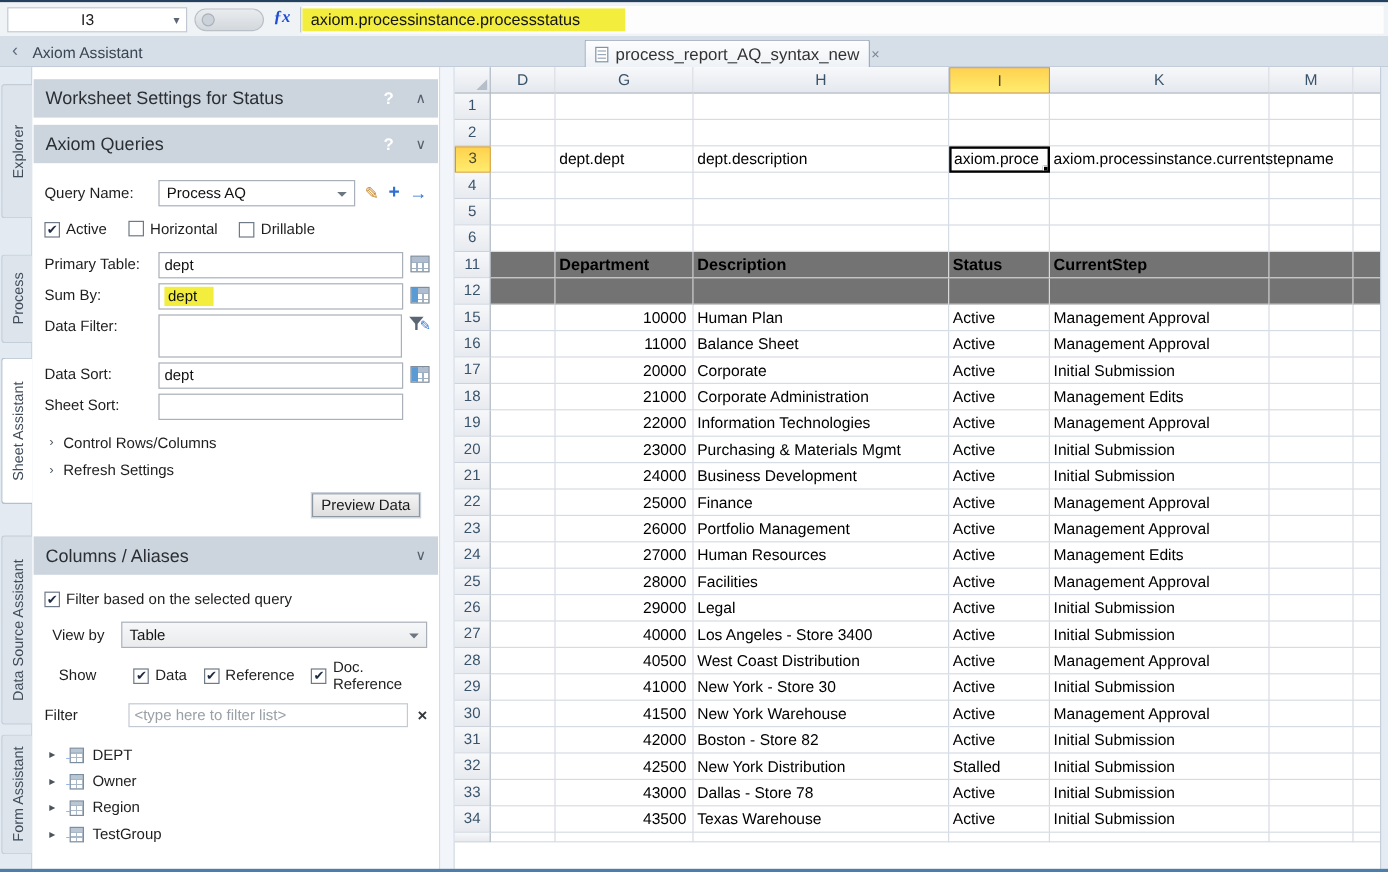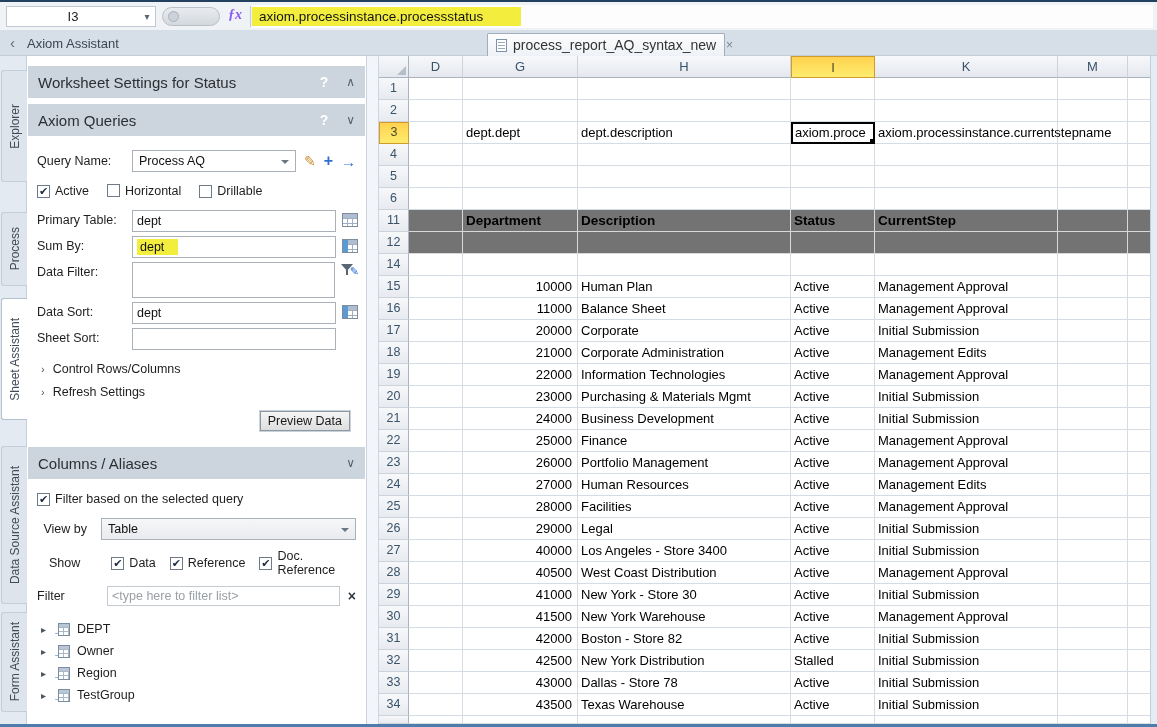--- a/index.html
+++ b/index.html
@@ -17,21 +17,21 @@
   .name-box { position:absolute; left:6px; top:4px; width:150px; height:21px; background:#fff;
     border:1px solid #c0c8d2; font-size:13px; color:#222; display:flex; align-items:center; }
   .name-box .ref { flex:1; text-align:center; }
   .name-box .dd { width:16px; color:#5a6673; font-size:10px; text-align:center; }
   .capsule { position:absolute; left:162px; top:5px; width:58px; height:19px; border-radius:10px;
     background:linear-gradient(#e9eceف, #d3d8dd); background:linear-gradient(#e9ecef,#d3d8dd);
     border:1px solid #b9c0c8; }
   .capsule .circ { position:absolute; left:5px; top:3px; width:11px; height:11px; border-radius:50%;
     background:#ccd2d9; border:1px solid #a9b1ba; }
   .fx { position:absolute; left:228px; top:5px; font-family:"Liberation Serif", serif;
-    font-style:italic; font-weight:bold; font-size:14px; color:#8b5cf6; }
+    font-style:italic; font-weight:bold; font-size:14px; color:#1d4ed8; }
   .fbar-div { position:absolute; left:250px; top:4px; width:1px; height:21px; background:#c3ccd5; }
   .formula-area { position:absolute; left:252px; top:3px; right:4px; height:23px; background:#fdfdfd;
     display:flex; align-items:center; }
   .formula-hl { background:#f3ee3e; color:#141414; font-size:13.5px; padding:2px 38px 2px 7px;
     white-space:nowrap; }
 
   
   .second-bar { position:absolute; left:0; top:30px; width:1157px; height:26px;
     background:#d6dfe8; border-bottom:1px solid #c2cdd9; }
   .back-ic { position:absolute; left:10px; top:4px; font-size:15px; color:#5b6b7c; }
@@ -454,236 +454,226 @@
         <div class="rn">12</div>
         <div class="gc c-d"></div>
         <div class="gc c-g"></div>
         <div class="gc c-h"></div>
         <div class="gc c-i"></div>
         <div class="gc c-k"></div>
         <div class="gc c-m"></div>
         <div class="gc c-x"></div>
       </div>
       <div class="g-row">
-        <div class="rn">14</div>
+        <div class="rn">15</div>
+        <div class="gc c-d"></div>
+        <div class="gc c-g num">10000</div>
+        <div class="gc c-h">Human Plan</div>
+        <div class="gc c-i">Active</div>
+        <div class="gc c-k">Management Approval</div>
+        <div class="gc c-m"></div>
+        <div class="gc c-x"></div>
+      </div>
+      <div class="g-row">
+        <div class="rn">16</div>
+        <div class="gc c-d"></div>
+        <div class="gc c-g num">11000</div>
+        <div class="gc c-h">Balance Sheet</div>
+        <div class="gc c-i">Active</div>
+        <div class="gc c-k">Management Approval</div>
+        <div class="gc c-m"></div>
+        <div class="gc c-x"></div>
+      </div>
+      <div class="g-row">
+        <div class="rn">17</div>
+        <div class="gc c-d"></div>
+        <div class="gc c-g num">20000</div>
+        <div class="gc c-h">Corporate</div>
+        <div class="gc c-i">Active</div>
+        <div class="gc c-k">Initial Submission</div>
+        <div class="gc c-m"></div>
+        <div class="gc c-x"></div>
+      </div>
+      <div class="g-row">
+        <div class="rn">18</div>
+        <div class="gc c-d"></div>
+        <div class="gc c-g num">21000</div>
+        <div class="gc c-h">Corporate Administration</div>
+        <div class="gc c-i">Active</div>
+        <div class="gc c-k">Management Edits</div>
+        <div class="gc c-m"></div>
+        <div class="gc c-x"></div>
+      </div>
+      <div class="g-row">
+        <div class="rn">19</div>
+        <div class="gc c-d"></div>
+        <div class="gc c-g num">22000</div>
+        <div class="gc c-h">Information Technologies</div>
+        <div class="gc c-i">Active</div>
+        <div class="gc c-k">Management Approval</div>
+        <div class="gc c-m"></div>
+        <div class="gc c-x"></div>
+      </div>
+      <div class="g-row">
+        <div class="rn">20</div>
+        <div class="gc c-d"></div>
+        <div class="gc c-g num">23000</div>
+        <div class="gc c-h">Purchasing &amp; Materials Mgmt</div>
+        <div class="gc c-i">Active</div>
+        <div class="gc c-k">Initial Submission</div>
+        <div class="gc c-m"></div>
+        <div class="gc c-x"></div>
+      </div>
+      <div class="g-row">
+        <div class="rn">21</div>
+        <div class="gc c-d"></div>
+        <div class="gc c-g num">24000</div>
+        <div class="gc c-h">Business Development</div>
+        <div class="gc c-i">Active</div>
+        <div class="gc c-k">Initial Submission</div>
+        <div class="gc c-m"></div>
+        <div class="gc c-x"></div>
+      </div>
+      <div class="g-row">
+        <div class="rn">22</div>
+        <div class="gc c-d"></div>
+        <div class="gc c-g num">25000</div>
+        <div class="gc c-h">Finance</div>
+        <div class="gc c-i">Active</div>
+        <div class="gc c-k">Management Approval</div>
+        <div class="gc c-m"></div>
+        <div class="gc c-x"></div>
+      </div>
+      <div class="g-row">
+        <div class="rn">23</div>
+        <div class="gc c-d"></div>
+        <div class="gc c-g num">26000</div>
+        <div class="gc c-h">Portfolio Management</div>
+        <div class="gc c-i">Active</div>
+        <div class="gc c-k">Management Approval</div>
+        <div class="gc c-m"></div>
+        <div class="gc c-x"></div>
+      </div>
+      <div class="g-row">
+        <div class="rn">24</div>
+        <div class="gc c-d"></div>
+        <div class="gc c-g num">27000</div>
+        <div class="gc c-h">Human Resources</div>
+        <div class="gc c-i">Active</div>
+        <div class="gc c-k">Management Edits</div>
+        <div class="gc c-m"></div>
+        <div class="gc c-x"></div>
+      </div>
+      <div class="g-row">
+        <div class="rn">25</div>
+        <div class="gc c-d"></div>
+        <div class="gc c-g num">28000</div>
+        <div class="gc c-h">Facilities</div>
+        <div class="gc c-i">Active</div>
+        <div class="gc c-k">Management Approval</div>
+        <div class="gc c-m"></div>
+        <div class="gc c-x"></div>
+      </div>
+      <div class="g-row">
+        <div class="rn">26</div>
+        <div class="gc c-d"></div>
+        <div class="gc c-g num">29000</div>
+        <div class="gc c-h">Legal</div>
+        <div class="gc c-i">Active</div>
+        <div class="gc c-k">Initial Submission</div>
+        <div class="gc c-m"></div>
+        <div class="gc c-x"></div>
+      </div>
+      <div class="g-row">
+        <div class="rn">27</div>
+        <div class="gc c-d"></div>
+        <div class="gc c-g num">40000</div>
+        <div class="gc c-h">Los Angeles - Store 3400</div>
+        <div class="gc c-i">Active</div>
+        <div class="gc c-k">Initial Submission</div>
+        <div class="gc c-m"></div>
+        <div class="gc c-x"></div>
+      </div>
+      <div class="g-row">
+        <div class="rn">28</div>
+        <div class="gc c-d"></div>
+        <div class="gc c-g num">40500</div>
+        <div class="gc c-h">West Coast Distribution</div>
+        <div class="gc c-i">Active</div>
+        <div class="gc c-k">Management Approval</div>
+        <div class="gc c-m"></div>
+        <div class="gc c-x"></div>
+      </div>
+      <div class="g-row">
+        <div class="rn">29</div>
+        <div class="gc c-d"></div>
+        <div class="gc c-g num">41000</div>
+        <div class="gc c-h">New York - Store 30</div>
+        <div class="gc c-i">Active</div>
+        <div class="gc c-k">Initial Submission</div>
+        <div class="gc c-m"></div>
+        <div class="gc c-x"></div>
+      </div>
+      <div class="g-row">
+        <div class="rn">30</div>
+        <div class="gc c-d"></div>
+        <div class="gc c-g num">41500</div>
+        <div class="gc c-h">New York Warehouse</div>
+        <div class="gc c-i">Active</div>
+        <div class="gc c-k">Management Approval</div>
+        <div class="gc c-m"></div>
+        <div class="gc c-x"></div>
+      </div>
+      <div class="g-row">
+        <div class="rn">31</div>
+        <div class="gc c-d"></div>
+        <div class="gc c-g num">42000</div>
+        <div class="gc c-h">Boston - Store 82</div>
+        <div class="gc c-i">Active</div>
+        <div class="gc c-k">Initial Submission</div>
+        <div class="gc c-m"></div>
+        <div class="gc c-x"></div>
+      </div>
+      <div class="g-row">
+        <div class="rn">32</div>
+        <div class="gc c-d"></div>
+        <div class="gc c-g num">42500</div>
+        <div class="gc c-h">New York Distribution</div>
+        <div class="gc c-i">Stalled</div>
+        <div class="gc c-k">Initial Submission</div>
+        <div class="gc c-m"></div>
+        <div class="gc c-x"></div>
+      </div>
+      <div class="g-row">
+        <div class="rn">33</div>
+        <div class="gc c-d"></div>
+        <div class="gc c-g num">43000</div>
+        <div class="gc c-h">Dallas - Store 78</div>
+        <div class="gc c-i">Active</div>
+        <div class="gc c-k">Initial Submission</div>
+        <div class="gc c-m"></div>
+        <div class="gc c-x"></div>
+      </div>
+      <div class="g-row">
+        <div class="rn">34</div>
+        <div class="gc c-d"></div>
+        <div class="gc c-g num">43500</div>
+        <div class="gc c-h">Texas Warehouse</div>
+        <div class="gc c-i">Active</div>
+        <div class="gc c-k">Initial Submission</div>
+        <div class="gc c-m"></div>
+        <div class="gc c-x"></div>
+      </div>
+      <div class="g-row" style="height: 8px;">
+        <div class="rn"></div>
         <div class="gc c-d"></div>
         <div class="gc c-g"></div>
         <div class="gc c-h"></div>
         <div class="gc c-i"></div>
         <div class="gc c-k"></div>
         <div class="gc c-m"></div>
         <div class="gc c-x"></div>
       </div>
-      <div class="g-row">
-        <div class="rn">15</div>
-        <div class="gc c-d"></div>
-        <div class="gc c-g num">10000</div>
-        <div class="gc c-h">Human Plan</div>
-        <div class="gc c-i">Active</div>
-        <div class="gc c-k">Management Approval</div>
-        <div class="gc c-m"></div>
-        <div class="gc c-x"></div>
-      </div>
-      <div class="g-row">
-        <div class="rn">16</div>
-        <div class="gc c-d"></div>
-        <div class="gc c-g num">11000</div>
-        <div class="gc c-h">Balance Sheet</div>
-        <div class="gc c-i">Active</div>
-        <div class="gc c-k">Management Approval</div>
-        <div class="gc c-m"></div>
-        <div class="gc c-x"></div>
-      </div>
-      <div class="g-row">
-        <div class="rn">17</div>
-        <div class="gc c-d"></div>
-        <div class="gc c-g num">20000</div>
-        <div class="gc c-h">Corporate</div>
-        <div class="gc c-i">Active</div>
-        <div class="gc c-k">Initial Submission</div>
-        <div class="gc c-m"></div>
-        <div class="gc c-x"></div>
-      </div>
-      <div class="g-row">
-        <div class="rn">18</div>
-        <div class="gc c-d"></div>
-        <div class="gc c-g num">21000</div>
-        <div class="gc c-h">Corporate Administration</div>
-        <div class="gc c-i">Active</div>
-        <div class="gc c-k">Management Edits</div>
-        <div class="gc c-m"></div>
-        <div class="gc c-x"></div>
-      </div>
-      <div class="g-row">
-        <div class="rn">19</div>
-        <div class="gc c-d"></div>
-        <div class="gc c-g num">22000</div>
-        <div class="gc c-h">Information Technologies</div>
-        <div class="gc c-i">Active</div>
-        <div class="gc c-k">Management Approval</div>
-        <div class="gc c-m"></div>
-        <div class="gc c-x"></div>
-      </div>
-      <div class="g-row">
-        <div class="rn">20</div>
-        <div class="gc c-d"></div>
-        <div class="gc c-g num">23000</div>
-        <div class="gc c-h">Purchasing &amp; Materials Mgmt</div>
-        <div class="gc c-i">Active</div>
-        <div class="gc c-k">Initial Submission</div>
-        <div class="gc c-m"></div>
-        <div class="gc c-x"></div>
-      </div>
-      <div class="g-row">
-        <div class="rn">21</div>
-        <div class="gc c-d"></div>
-        <div class="gc c-g num">24000</div>
-        <div class="gc c-h">Business Development</div>
-        <div class="gc c-i">Active</div>
-        <div class="gc c-k">Initial Submission</div>
-        <div class="gc c-m"></div>
-        <div class="gc c-x"></div>
-      </div>
-      <div class="g-row">
-        <div class="rn">22</div>
-        <div class="gc c-d"></div>
-        <div class="gc c-g num">25000</div>
-        <div class="gc c-h">Finance</div>
-        <div class="gc c-i">Active</div>
-        <div class="gc c-k">Management Approval</div>
-        <div class="gc c-m"></div>
-        <div class="gc c-x"></div>
-      </div>
-      <div class="g-row">
-        <div class="rn">23</div>
-        <div class="gc c-d"></div>
-        <div class="gc c-g num">26000</div>
-        <div class="gc c-h">Portfolio Management</div>
-        <div class="gc c-i">Active</div>
-        <div class="gc c-k">Management Approval</div>
-        <div class="gc c-m"></div>
-        <div class="gc c-x"></div>
-      </div>
-      <div class="g-row">
-        <div class="rn">24</div>
-        <div class="gc c-d"></div>
-        <div class="gc c-g num">27000</div>
-        <div class="gc c-h">Human Resources</div>
-        <div class="gc c-i">Active</div>
-        <div class="gc c-k">Management Edits</div>
-        <div class="gc c-m"></div>
-        <div class="gc c-x"></div>
-      </div>
-      <div class="g-row">
-        <div class="rn">25</div>
-        <div class="gc c-d"></div>
-        <div class="gc c-g num">28000</div>
-        <div class="gc c-h">Facilities</div>
-        <div class="gc c-i">Active</div>
-        <div class="gc c-k">Management Approval</div>
-        <div class="gc c-m"></div>
-        <div class="gc c-x"></div>
-      </div>
-      <div class="g-row">
-        <div class="rn">26</div>
-        <div class="gc c-d"></div>
-        <div class="gc c-g num">29000</div>
-        <div class="gc c-h">Legal</div>
-        <div class="gc c-i">Active</div>
-        <div class="gc c-k">Initial Submission</div>
-        <div class="gc c-m"></div>
-        <div class="gc c-x"></div>
-      </div>
-      <div class="g-row">
-        <div class="rn">27</div>
-        <div class="gc c-d"></div>
-        <div class="gc c-g num">40000</div>
-        <div class="gc c-h">Los Angeles - Store 3400</div>
-        <div class="gc c-i">Active</div>
-        <div class="gc c-k">Initial Submission</div>
-        <div class="gc c-m"></div>
-        <div class="gc c-x"></div>
-      </div>
-      <div class="g-row">
-        <div class="rn">28</div>
-        <div class="gc c-d"></div>
-        <div class="gc c-g num">40500</div>
-        <div class="gc c-h">West Coast Distribution</div>
-        <div class="gc c-i">Active</div>
-        <div class="gc c-k">Management Approval</div>
-        <div class="gc c-m"></div>
-        <div class="gc c-x"></div>
-      </div>
-      <div class="g-row">
-        <div class="rn">29</div>
-        <div class="gc c-d"></div>
-        <div class="gc c-g num">41000</div>
-        <div class="gc c-h">New York - Store 30</div>
-        <div class="gc c-i">Active</div>
-        <div class="gc c-k">Initial Submission</div>
-        <div class="gc c-m"></div>
-        <div class="gc c-x"></div>
-      </div>
-      <div class="g-row">
-        <div class="rn">30</div>
-        <div class="gc c-d"></div>
-        <div class="gc c-g num">41500</div>
-        <div class="gc c-h">New York Warehouse</div>
-        <div class="gc c-i">Active</div>
-        <div class="gc c-k">Management Approval</div>
-        <div class="gc c-m"></div>
-        <div class="gc c-x"></div>
-      </div>
-      <div class="g-row">
-        <div class="rn">31</div>
-        <div class="gc c-d"></div>
-        <div class="gc c-g num">42000</div>
-        <div class="gc c-h">Boston - Store 82</div>
-        <div class="gc c-i">Active</div>
-        <div class="gc c-k">Initial Submission</div>
-        <div class="gc c-m"></div>
-        <div class="gc c-x"></div>
-      </div>
-      <div class="g-row">
-        <div class="rn">32</div>
-        <div class="gc c-d"></div>
-        <div class="gc c-g num">42500</div>
-        <div class="gc c-h">New York Distribution</div>
-        <div class="gc c-i">Stalled</div>
-        <div class="gc c-k">Initial Submission</div>
-        <div class="gc c-m"></div>
-        <div class="gc c-x"></div>
-      </div>
-      <div class="g-row">
-        <div class="rn">33</div>
-        <div class="gc c-d"></div>
-        <div class="gc c-g num">43000</div>
-        <div class="gc c-h">Dallas - Store 78</div>
-        <div class="gc c-i">Active</div>
-        <div class="gc c-k">Initial Submission</div>
-        <div class="gc c-m"></div>
-        <div class="gc c-x"></div>
-      </div>
-      <div class="g-row">
-        <div class="rn">34</div>
-        <div class="gc c-d"></div>
-        <div class="gc c-g num">43500</div>
-        <div class="gc c-h">Texas Warehouse</div>
-        <div class="gc c-i">Active</div>
-        <div class="gc c-k">Initial Submission</div>
-        <div class="gc c-m"></div>
-        <div class="gc c-x"></div>
-      </div>
-      <div class="g-row" style="height: 8px;">
-        <div class="rn"></div>
-        <div class="gc c-d"></div>
-        <div class="gc c-g"></div>
-        <div class="gc c-h"></div>
-        <div class="gc c-i"></div>
-        <div class="gc c-k"></div>
-        <div class="gc c-m"></div>
-        <div class="gc c-x"></div>
-      </div>
     </div>
   <div class="vscroll"></div>
 
   <div class="bottom-edge"></div>
 </div>
 
 </body></html>

